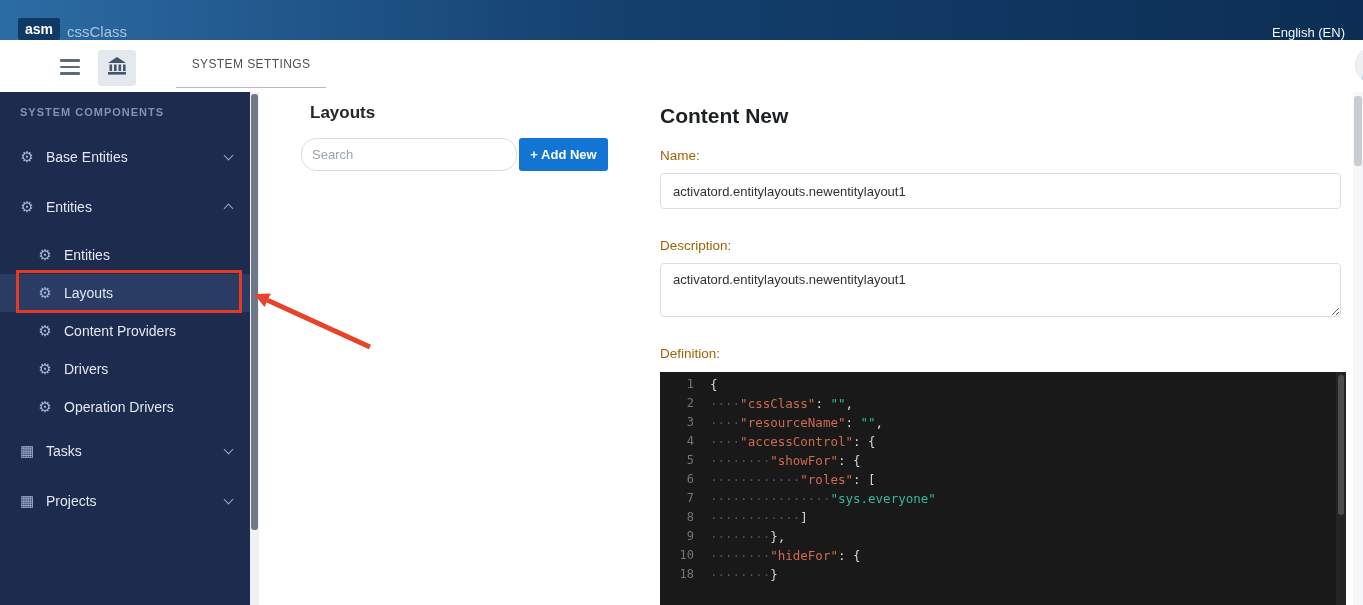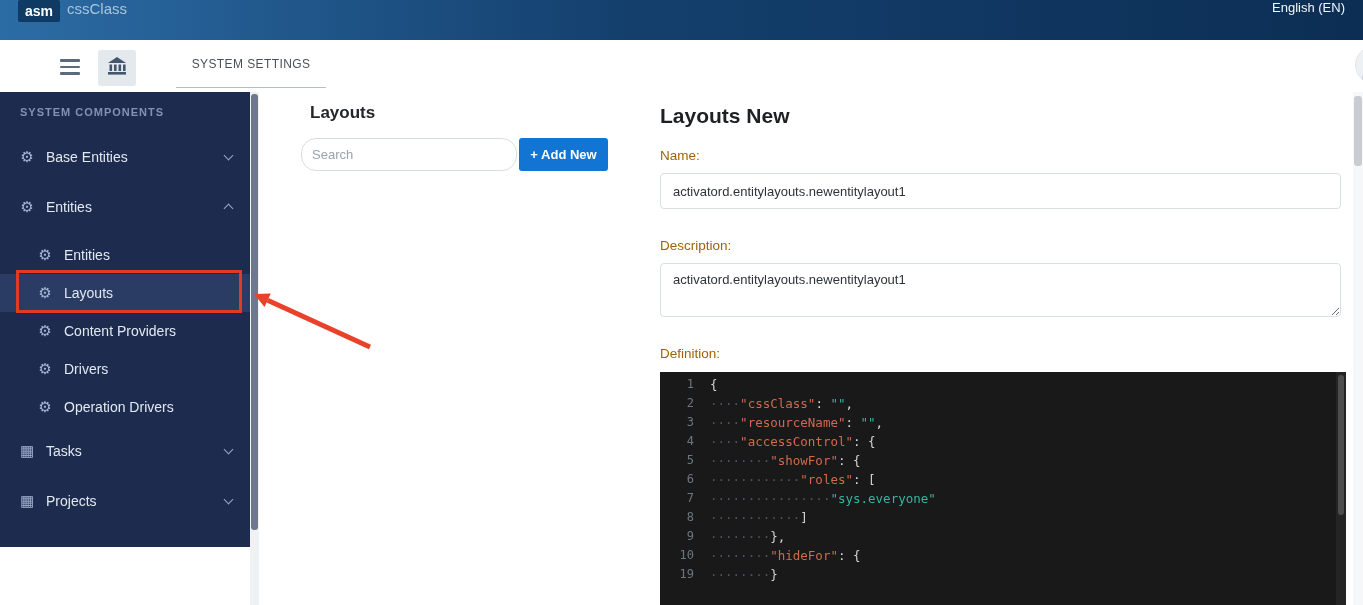--- a/index.html
+++ b/index.html
@@ -2,21 +2,21 @@
 <html><head>
 <meta charset="utf-8">
 <style>
   * { margin:0; padding:0; box-sizing:border-box; }
   body { font-family:"Liberation Sans", sans-serif; background:#fff; }
   .page { position:relative; width:1363px; height:605px; overflow:hidden; background:#fff; }
 
   
   .topbar { position:absolute; left:0; top:0; width:100%; height:40px;
     background:linear-gradient(90deg,#2c6ca5 0%,#14406e 45%,#0c2e54 100%);
-    display:flex; align-items:flex-start; padding:0 18px; }
+    display:flex; align-items:flex-end; padding:0 18px; }
   .logo-box { background:#0f3a63; color:#fff; font-weight:bold; font-size:14px; padding:3px 7px; border-radius:2px; }
   .logo-text { color:#a9c6dd; font-size:15px; margin-left:7px; }
   .lang { margin-left:auto; color:#f2f6fa; font-size:13px; cursor:pointer; }
 
   
   .toolbar { position:absolute; left:0; top:40px; width:100%; height:52px; background:#fff;margin-left:44px; }
   .hamburger { position:absolute; left:16px; top:19px; width:20px; cursor:pointer; }
   .hamburger .bar { height:2.5px; background:#5c6b7c; margin-bottom:4px; border-radius:1px; }
   .building-btn { position:absolute; left:54px; top:10px; width:38px; height:36px; background:#e4e9ee;
     border-radius:3px; display:flex; align-items:center; justify-content:center; cursor:pointer; }
@@ -28,21 +28,21 @@
   .avatar { position:absolute; right:14px; top:6px; width:38px; height:38px; border-radius:50%;
     background:#eef1f4; border:1px solid #e3e7ea; cursor:pointer; }
   .a-head { position:absolute; left:50%; top:7px; transform:translateX(-50%); width:13px; height:13px;
     border-radius:50%; background:#c6cfd8; }
   .a-body { position:absolute; left:50%; bottom:3px; transform:translateX(-50%); width:24px; height:13px;
     border-radius:12px 12px 0 0; background:#c6cfd8; }
   .status-dot { position:absolute; right:-1px; bottom:-1px; width:12px; height:12px; border-radius:50%;
     background:#2fd058; border:2px solid #fff; }
 
   
-  .sidebar { position:absolute; left:0; top:92px; width:250px; height:455px; background:#1d2c4e; overflow:hidden; }
+  .sidebar { position:absolute; left:0; top:92px; width:250px; height:513px; background:#1d2c4e; overflow:hidden; }
   .sb-section { height:40px; display:flex; align-items:center; padding:0 20px; color:#8291b4;
     font-size:11px; font-weight:bold; letter-spacing:1px; }
   .sb-item { display:flex; align-items:center; height:50px; padding:0 18px; color:#e2e8f1;
     font-size:14px; cursor:pointer; }
   .sb-item.sub { height:38px; padding-left:36px; }
   .sb-item.first-sub { margin-top:4px; }
   .sb-item.selected { background:#2a3c64; }
   .sb-ico { font-size:15px; color:#a7b4d4; margin-right:10px; width:18px; text-align:center; }
   .chev { margin-left:auto; width:7px; height:7px; border-right:1.6px solid #9aa8c8; border-bottom:1.6px solid #9aa8c8; }
   .chev.down { transform:rotate(45deg); margin-top:-3px; }
@@ -191,39 +191,39 @@
   <div class="annot-box"></div>
   <svg class="annot-arrow" viewBox="0 0 140 75">
     <line x1="130" y1="65" x2="27.6" y2="18.2" stroke="#e8422a" stroke-width="5"></line>
     <polygon points="14,12 30.8,11.4 24.5,25.1" fill="#e8422a"></polygon>
   </svg>
 
   <div class="panel-title">Layouts</div>
   <input class="search-input" type="text" placeholder="Search" style="">
   <button class="add-btn">+ Add New</button>
 
-  <div class="form-title">Layouts New</div>
+  <div class="form-title">Content New</div>
   <div class="lbl lbl-name">Name:</div>
   <input class="name-input" type="text" value="activatord.entitylayouts.newentitylayout1" style="">
   <div class="lbl lbl-desc">Description:</div>
   <textarea class="desc-area" style="">activatord.entitylayouts.newentitylayout1</textarea>
   <div class="lbl lbl-def">Definition:</div>
 
   <div class="editor">
     <div>
         <div class="code-line"><span class="ln">1</span><span><span class="tok-p">{</span></span></div>
         <div class="code-line"><span class="ln">2</span><span><span class="tok-w">····</span><span class="tok-k">"cssClass"</span><span class="tok-p">: </span><span class="tok-s">""</span><span class="tok-p">,</span></span></div>
         <div class="code-line"><span class="ln">3</span><span><span class="tok-w">····</span><span class="tok-k">"resourceName"</span><span class="tok-p">: </span><span class="tok-s">""</span><span class="tok-p">,</span></span></div>
         <div class="code-line"><span class="ln">4</span><span><span class="tok-w">····</span><span class="tok-k">"accessControl"</span><span class="tok-p">: {</span></span></div>
         <div class="code-line"><span class="ln">5</span><span><span class="tok-w">········</span><span class="tok-k">"showFor"</span><span class="tok-p">: {</span></span></div>
         <div class="code-line"><span class="ln">6</span><span><span class="tok-w">············</span><span class="tok-k">"roles"</span><span class="tok-p">: [</span></span></div>
         <div class="code-line"><span class="ln">7</span><span><span class="tok-w">················</span><span class="tok-s">"sys.everyone"</span></span></div>
         <div class="code-line"><span class="ln">8</span><span><span class="tok-w">············</span><span class="tok-p">]</span></span></div>
         <div class="code-line"><span class="ln">9</span><span><span class="tok-w">········</span><span class="tok-p">},</span></span></div>
         <div class="code-line"><span class="ln">10</span><span><span class="tok-w">········</span><span class="tok-k">"hideFor"</span><span class="tok-p">: {</span></span></div>
-        <div class="code-line"><span class="ln">19</span><span><span class="tok-w">········</span><span class="tok-p">}</span></span></div>
+        <div class="code-line"><span class="ln">18</span><span><span class="tok-w">········</span><span class="tok-p">}</span></span></div>
       </div>
     <div class="editor-scrollbar">
       <div class="editor-thumb"></div>
     </div>
   </div>
 
 </div>
 
 </body></html>

